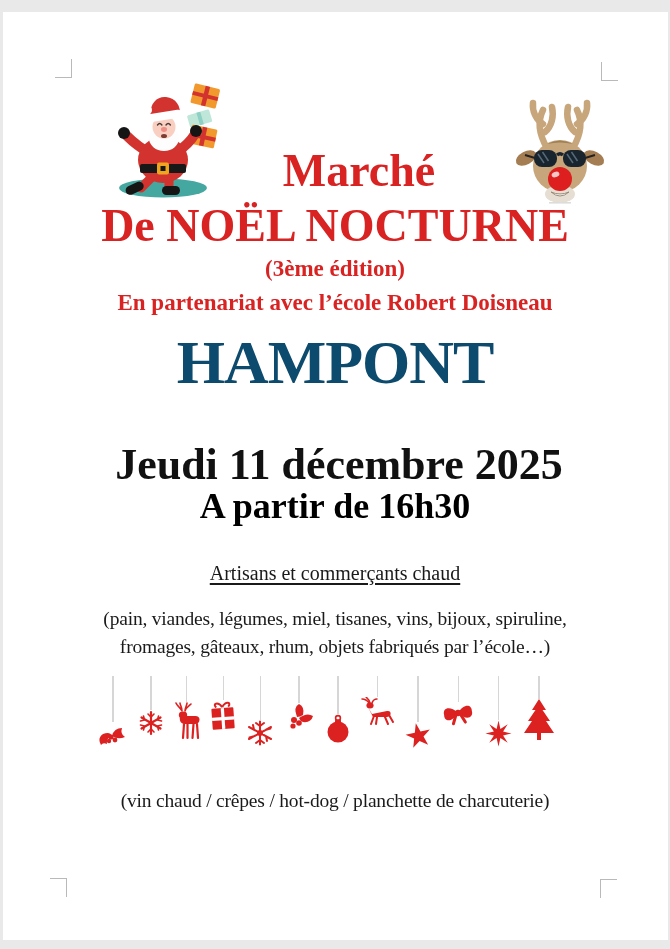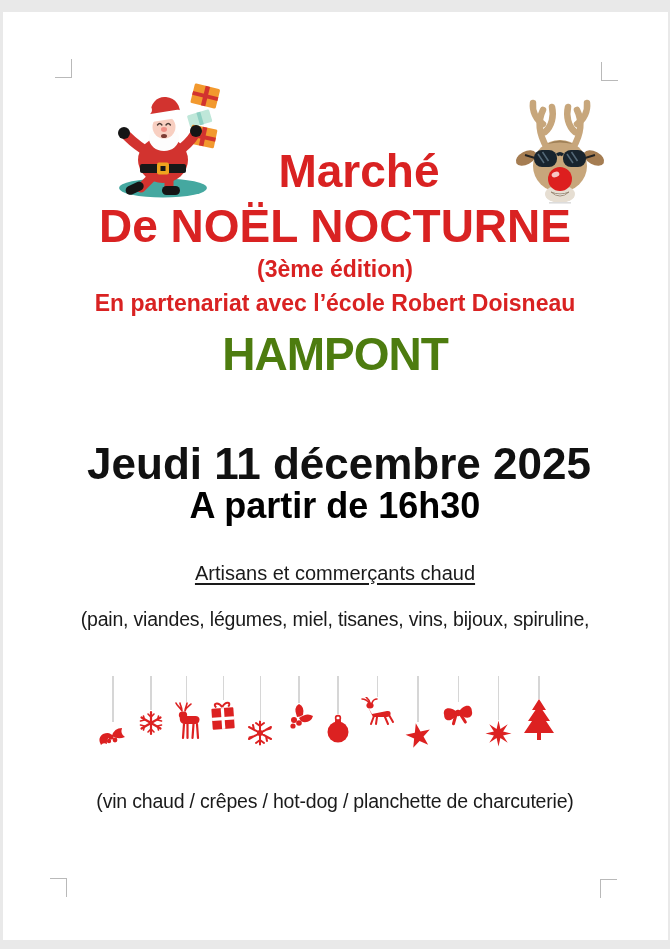--- a/index.html
+++ b/index.html
@@ -1,20 +1,20 @@
 <!DOCTYPE html>
 <html><head>
 <meta charset="utf-8">
 <style>
   * { margin:0; padding:0; box-sizing:border-box; }
   html,body { width:670px; height:949px; background:#e9e9e9; }
   .canvas {
     position:relative; width:670px; height:949px;
     background:#ffffff; overflow:hidden;
-    font-family:Liberation Sans, sans-serif;
+    font-family:Liberation Serif, serif;
     color:#1a1a1a;
   }
   
   .edge { position:absolute; background:#e9e9e9; }
   .edge-top { top:0; left:0; right:0; height:12px; }
   .edge-bottom { bottom:0; left:0; right:0; height:9px; }
   .edge-left { top:0; bottom:0; left:0; width:3px; }
   .edge-right { top:0; bottom:0; right:0; width:2px; }
 
   
@@ -26,21 +26,21 @@
 
   .line { position:absolute; left:0; right:0; text-align:center; white-space:nowrap; }
   .red  { color:#d92222; }
   .b    { font-weight:bold; }
 
   .title1 { top:144px; font-size:46px; }
   .title1 span { display:inline-block; transform:translateX(24px); }
   .title2 { top:199px; font-size:46px; }
   .edition { top:256px; font-size:23px;text-align:center; }
   .partner { top:290px; font-size:23px; }
-  .hampont { top:327px; font-size:46px; letter-spacing:-1px; color:#4d7c0f; }
+  .hampont { top:327px; font-size:62px; letter-spacing:-1px; color:#0c4a6e; }
   .locdetail { top:390px; font-size:18px; letter-spacing:-0.2px; }
   .datel { top:439px; font-size:44px; color:#111;padding-left:8px; }
   .timel { top:485px; font-size:36px; color:#000000; }
   .artisans { top:562px; font-size:20px; text-decoration:underline; text-underline-offset:3px; }
   .products { top:605px; font-size:19.5px; line-height:28px; letter-spacing:-0.2px; }
   .buvette { top:764px; font-size:19.5px; }
   .food2 { top:790px; font-size:19.5px; letter-spacing:-0.2px; }
 
   .illu { position:absolute; }
   .santa { left:103px; top:80px; }
@@ -136,20 +136,21 @@
   <div class="line edition red b">(3ème édition)</div>
   <div class="line partner red b">En partenariat avec l’école Robert Doisneau</div>
 
   <div class="line hampont b">HAMPONT</div>
   <div class="line datel b">Jeudi 11 décembre 2025</div>
   <div class="line timel b">A partir de 16h30</div>
 
   <div class="line artisans">Artisans et commerçants chaud</div>
   <div class="line products">
     <div>(pain, viandes, légumes, miel, tisanes, vins, bijoux, spiruline,</div>
+    <div>fromages, gâteaux, rhum, objets fabriqués par l’école…)</div>
   </div>
 
   <div class="garland">
     <div class="orn">
       <div class="string" style="height:46px"></div>
       <svg width="30" height="26" viewBox="0 0 30 26">
         <path d="M3,23 Q-1,16 5,12 Q12,9 14,14 Q8,16 9,22 Q5,20 3,23 Z"></path>
         <path d="M14,14 Q16,6 24,6 Q22,12 27,15 Q20,18 14,14 Z"></path>
         <circle cx="13" cy="15" r="2.6"></circle>
           <circle cx="17" cy="18" r="2.4"></circle>

